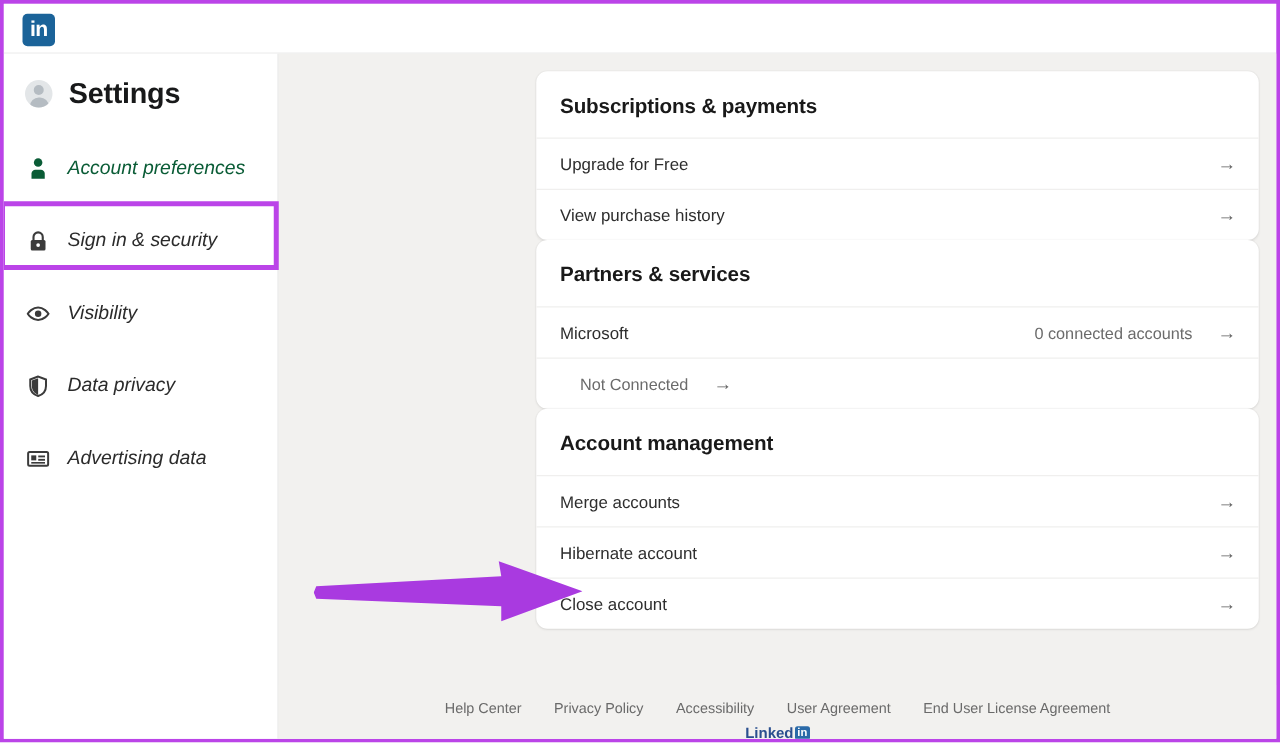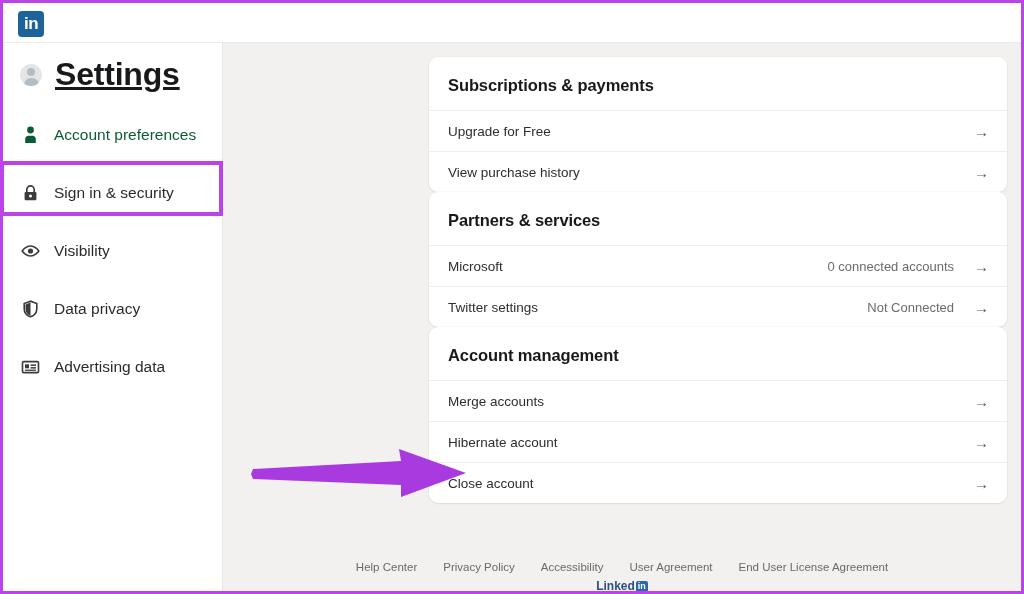--- a/index.html
+++ b/index.html
@@ -88,40 +88,40 @@
   #settings-avatar::after {
     content: "";
     position: absolute;
     left: 3.5px; top: 14px;
     width: 15px; height: 12px;
     border-radius: 7px 7px 0 0;
     background: #b5bcc2;
   }
   #settings-title {
     margin-left: 13px;
-    font-size: 32px;
+    font-size: 23px;
     font-weight: bold;
     color: #18191a;
     letter-spacing: -0.2px;
-    text-decoration: underline;
   }
 
   .nav-list {
     position: absolute;
     top: 63px;
     left: 0;
     width: 100%;
     list-style: none;
   }
   .nav-item {
     display: flex;
     align-items: center;
     height: 58px;
     padding-left: 17px;
     cursor: pointer;
+    font-style: italic;
   }
   .nav-icon {
     width: 21px;
     height: 21px;
     flex: 0 0 auto;
     display: flex;
     align-items: center;
     justify-content: center;
   }
   .nav-icon svg { display: block; }
@@ -359,21 +359,20 @@
     <section class="card" id="card-partners">
       <div class="card-title">Partners &amp; services</div>
 
       <div class="card-row">
         <span class="row-label">Microsoft</span>
         <span class="row-value">0 connected accounts</span>
         <span class="row-arrow">→</span>
       </div>
 
       <div class="card-row">
-        <span class="row-label">Twitter settings</span>
         <span class="row-value">Not Connected</span>
         <span class="row-arrow">→</span>
       </div>
     </section>
 
     <section class="card" id="card-account">
       <div class="card-title">Account management</div>
 
       <div class="card-row">
         <span class="row-label">Merge accounts</span>

